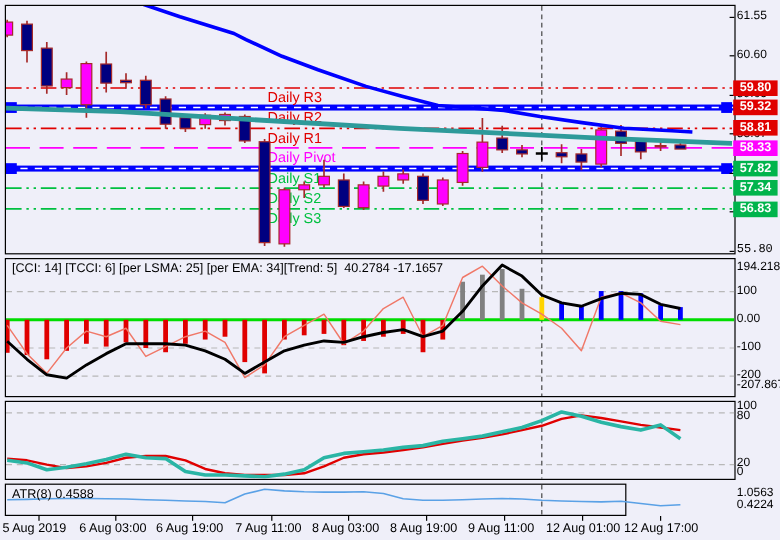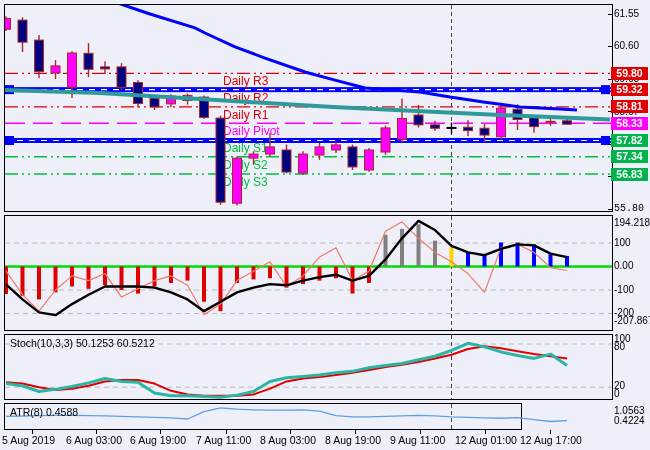--- a/index.html
+++ b/index.html
@@ -176,31 +176,31 @@
       <rect x="461" y="36.635000000000005" width="4" height="13.864999999999995" fill="#0000FF"></rect>
       <rect x="477.5" y="38.28" width="4" height="12.219999999999999" fill="#0000FF"></rect>
       <rect x="494" y="26.53" width="4" height="23.97" fill="#0000FF"></rect>
       <rect x="510.5" y="26.53" width="4" height="23.97" fill="#0000FF"></rect>
       <rect x="527" y="28.41" width="4" height="22.09" fill="#0000FF"></rect>
       <rect x="543.5" y="38.28" width="4" height="12.219999999999999" fill="#0000FF"></rect>
       <rect x="560" y="39.925" width="4" height="10.575000000000003" fill="#0000FF"></rect>
       <polyline points="1,55.2 17.5,78.7 34,95.15 50.5,74 67,59.9 83.5,64.6 100,57.55 116.5,81.05 133,72.825 149.5,64.6 166,59.9 182.5,69.3 199,98.675 215.5,88.1 232,64.6 248.5,55.2 265,45.8 281.5,70.475 298,59.9 314.5,41.1 331,31.700000000000003 347.5,64.6 364,55.2 380.5,15.25 397,5.850000000000001 413.5,22.3 430,36.4 446.5,45.8 463,57.55 479.5,76.35 496,31.700000000000003 512.5,28.175 529,36.4 545.5,51.675 562,54.495" fill="none" stroke="#F07868" stroke-width="1.2" stroke-linejoin="round"></polyline>
       <polyline points="1,68.36 17.5,83.4 34,96.32499999999999 50.5,99.145 67,88.1 83.5,78.7 100,70.475 116.5,70.475 133,70.475 149.5,71.65 166,76.35 182.5,83.4 199,95.15 215.5,85.75 232,76.35 248.5,71.65 265,68.125 281.5,69.3 298,64.6 314.5,61.075 331,58.725 347.5,64.6 364,59.9 380.5,43.45 397,22.3 413.5,4.910000000000004 430,14.075000000000003 446.5,29.82 463,36.4 479.5,39.22 496,32.875 512.5,28.41 529,29.35 545.5,37.575 562,41.1" fill="none" stroke="#000000" stroke-width="2.4" stroke-linejoin="round"></polyline>
     </svg>
+  <div class="ind-label">[CCI: 14] [TCCI: 6] [per LSMA: 25] [per EMA: 34][Trend: 5]  40.2784 -17.1657</div>
 </div>
 
 <div class="panel" id="stoch-panel" style="left:4px;top:334px;width:609px;height:66px;">
   <svg id="svg-stoch" width="607" height="64">
       <line x1="0" y1="9" x2="607" y2="9" stroke="#B8B8B8" stroke-width="1" stroke-dasharray="5 4"></line>
       <line x1="0" y1="52.199999999999996" x2="607" y2="52.199999999999996" stroke="#B8B8B8" stroke-width="1" stroke-dasharray="5 4"></line>
       <line x1="446.5" y1="0" x2="446.5" y2="64" stroke="#444444" stroke-width="1" stroke-dasharray="4 3"></line>
       <polyline points="1,47.16 17.5,48.6 34,52.199999999999996 50.5,55.08 67,53.64 83.5,50.76 100,46.44 116.5,45 133,45 149.5,48.6 166,55.8 182.5,59.4 199,60.839999999999996 215.5,60.839999999999996 232,60.839999999999996 248.5,59.4 265,53.64 281.5,46.44 298,43.56 314.5,42.12 331,39.959999999999994 347.5,37.8 364,34.92 380.5,32.04 397,29.88 413.5,27 430,23.4 446.5,19.799999999999997 463,14.04 479.5,11.16 496,13.32 512.5,16.2 529,19.08 545.5,21.240000000000002 562,23.4" fill="none" stroke="#E00000" stroke-width="2" stroke-linejoin="round"></polyline>
       <polyline points="1,48.6 17.5,50.76 34,56.519999999999996 50.5,54.36 67,51.48 83.5,47.879999999999995 100,43.56 116.5,46.44 133,47.16 149.5,57.96 166,60.839999999999996 182.5,60.839999999999996 199,61.559999999999995 215.5,62.28 232,60.12 248.5,56.519999999999996 265,46.44 281.5,42.839999999999996 298,41.4 314.5,39.959999999999994 331,37.8 347.5,36.36 364,32.76 380.5,30.599999999999998 397,28.439999999999998 413.5,24.84 430,21.240000000000002 446.5,15.48 463,8.28 479.5,11.879999999999999 496,16.92 512.5,20.52 529,23.4 545.5,19.08 562,30.599999999999998" fill="none" stroke="#2AB5A5" stroke-width="3" stroke-linejoin="round"></polyline>
     </svg>
-  <div class="ind-label">Stoch(10,3,3) 50.1253 60.5212</div>
 </div>
 
 <div class="panel" id="atr-panel" style="left:4px;top:403px;width:518px;height:27px;">
   <svg id="svg-atr" width="607" height="25">
       <line x1="446.5" y1="0" x2="446.5" y2="25" stroke="#444444" stroke-width="1" stroke-dasharray="4 3"></line>
       <polyline points="1,12.39789872219593 17.5,12.136658778987222 34,11.614178892569804 50.5,11.352938949361096 67,11.352938949361096 83.5,11.614178892569804 100,11.875418835778513 116.5,12.39789872219593 133,12.920378608613346 149.5,13.442858495030762 166,13.965338381448175 182.5,15.010298154283008 199,7.695579744439185 215.5,3.7769805963085674 232,5.0831803123521055 248.5,5.86690014197823 265,6.1281400851869385 281.5,6.1281400851869385 298,5.86690014197823 314.5,7.173099858021771 331,11.614178892569804 347.5,12.920378608613346 364,12.920378608613346 380.5,12.39789872219593 397,11.875418835778513 413.5,11.352938949361096 430,11.875418835778513 446.5,12.920378608613346 463,13.442858495030762 479.5,13.965338381448175 496,14.226578324656883 512.5,13.704098438239471 529,15.532778040700425 545.5,17.51820160908661 562,16.603861807856127" fill="none" stroke="#5AA1E6" stroke-width="1.3" stroke-linejoin="round"></polyline>
     </svg>
   <div class="ind-label">ATR(8) 0.4588</div>
 </div>
 

